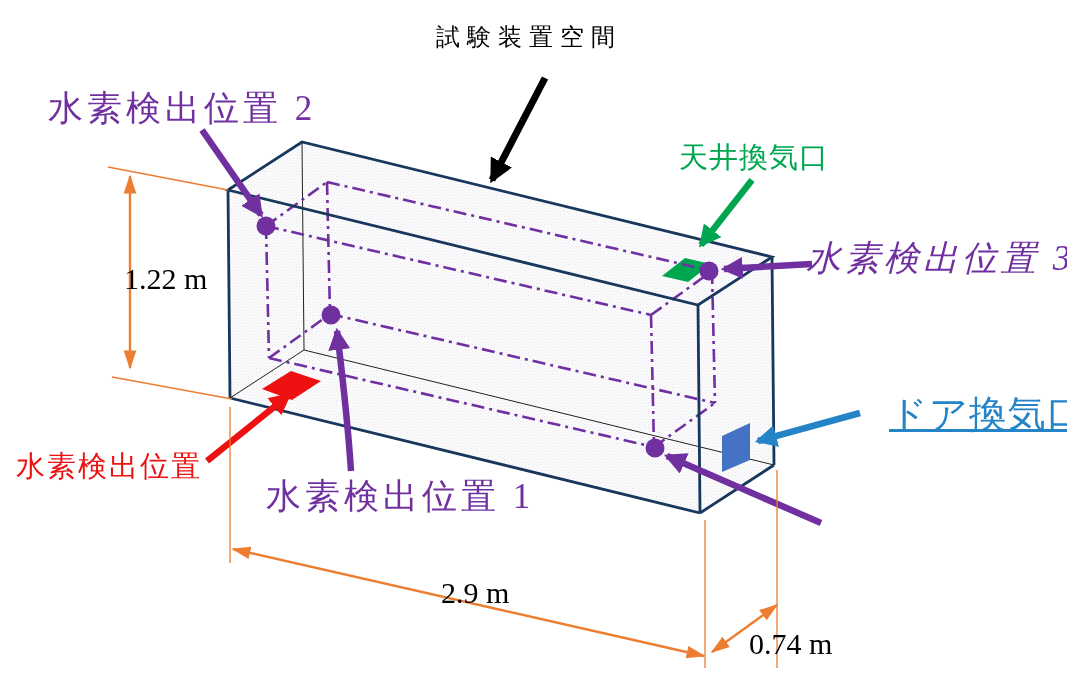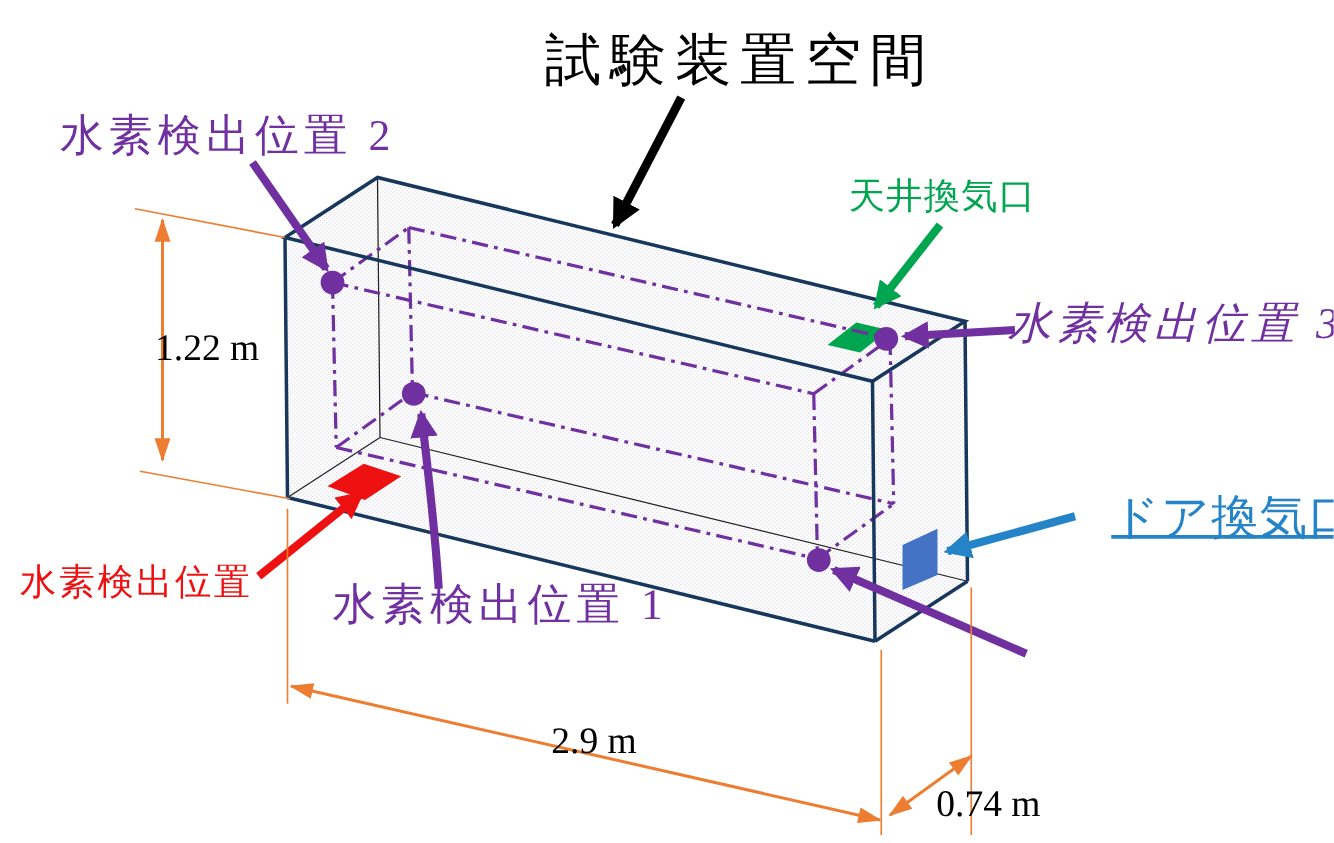--- a/index.html
+++ b/index.html
@@ -2,25 +2,25 @@
 <html style="--purple: #7030A0; --green: #00A64F; --red: #EE1111; --blue: #2584C8; --blue-vent: #4472C4; --orange: #ED7D31; --navy: #17375D; --ink: #000000;"><head>
 <meta charset="utf-8">
 <style>
   html,body{margin:0;padding:0;background:#ffffff;}
   .canvas{
     position:relative;width:1067px;height:674px;background:#ffffff;overflow:hidden;
     font-family:"Liberation Serif","DejaVu Serif",serif;
   }
   .canvas svg{position:absolute;left:0;top:0;}
   .lbl{position:absolute;white-space:nowrap;line-height:1.05;}
-  .lbl-title{left:436px;top:25px;font-size:45px;letter-spacing:7px;color:var(--ink,#000);}
+  .lbl-title{left:436px;top:25px;font-size:24px;letter-spacing:7px;color:var(--ink,#000);}
   .lbl-det{font-size:35px;letter-spacing:4px;color:var(--purple,#7030A0);}
   .lbl-det2{left:48px;top:91px;}
   .lbl-det3{left:806px;top:241px;font-style:italic;}
-  .lbl-det1{left:266px;top:466px;}
+  .lbl-det1{left:266px;top:479px;}
   .lbl-det4{left:810px;top:507px;}
   .lbl-ceiling{left:679px;top:142px;font-size:29px;letter-spacing:1px;color:var(--green,#00A64F);}
   .lbl-door{left:889px;top:395px;font-size:38px;letter-spacing:1px;color:var(--blue,#2584C8);text-decoration:underline;}
   .lbl-outlet{left:16px;top:451px;font-size:29px;letter-spacing:2px;color:var(--red,#EE1111);}
   .lbl-dim{font-size:30px;color:var(--ink,#000);}
   .lbl-hdim{left:80px;top:263px;margin-left:44px;}
   .lbl-ldim{left:441px;top:577px;text-align:right;}
   .lbl-ddim{left:749px;top:628px;}
 
   .edge{stroke:var(--navy,#17375D);stroke-width:2.8;fill:none;stroke-linejoin:miter;}

